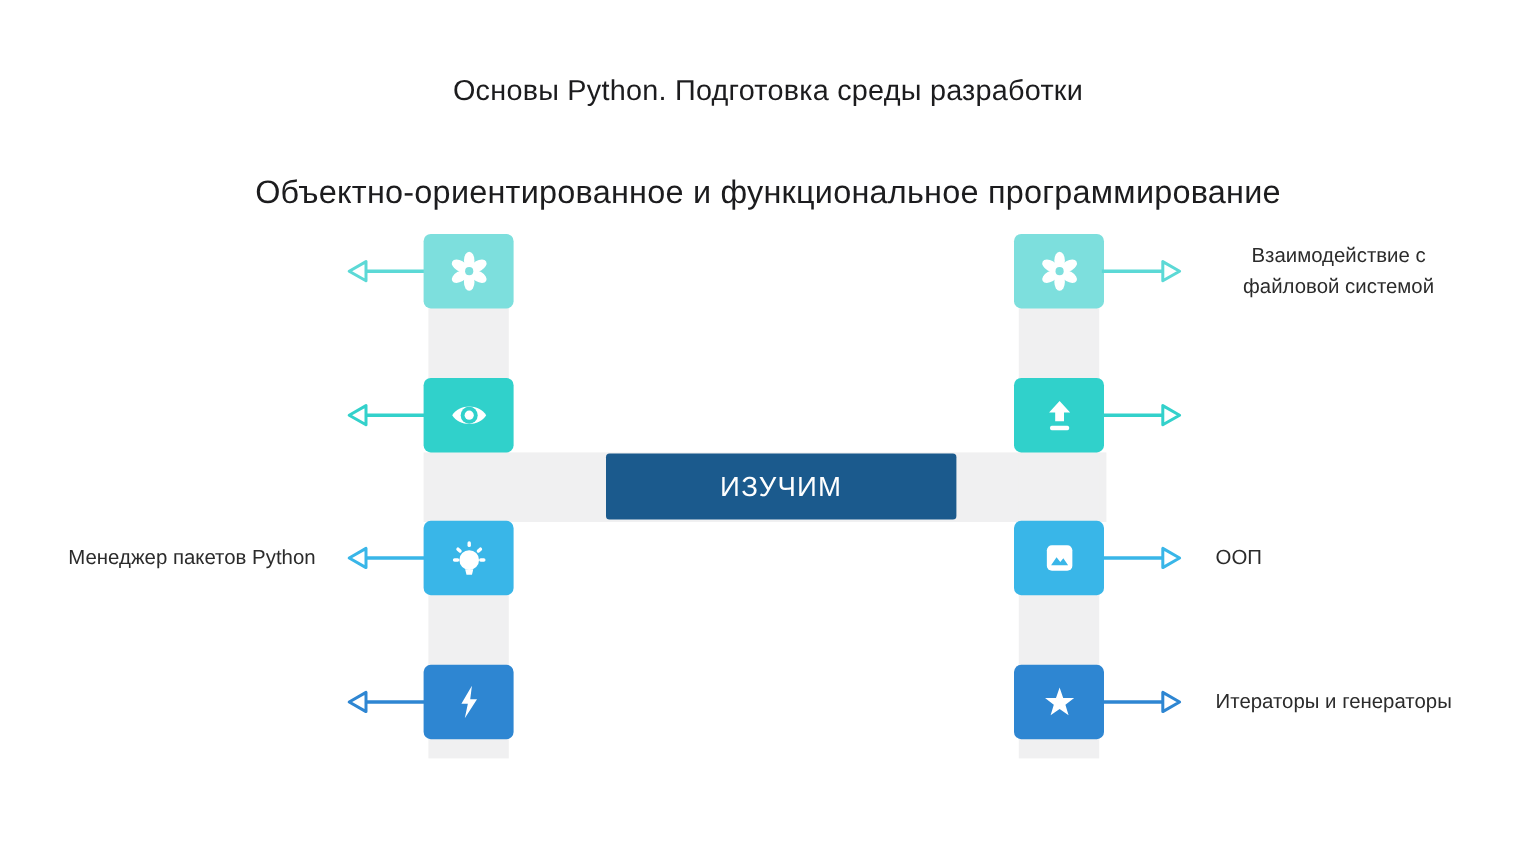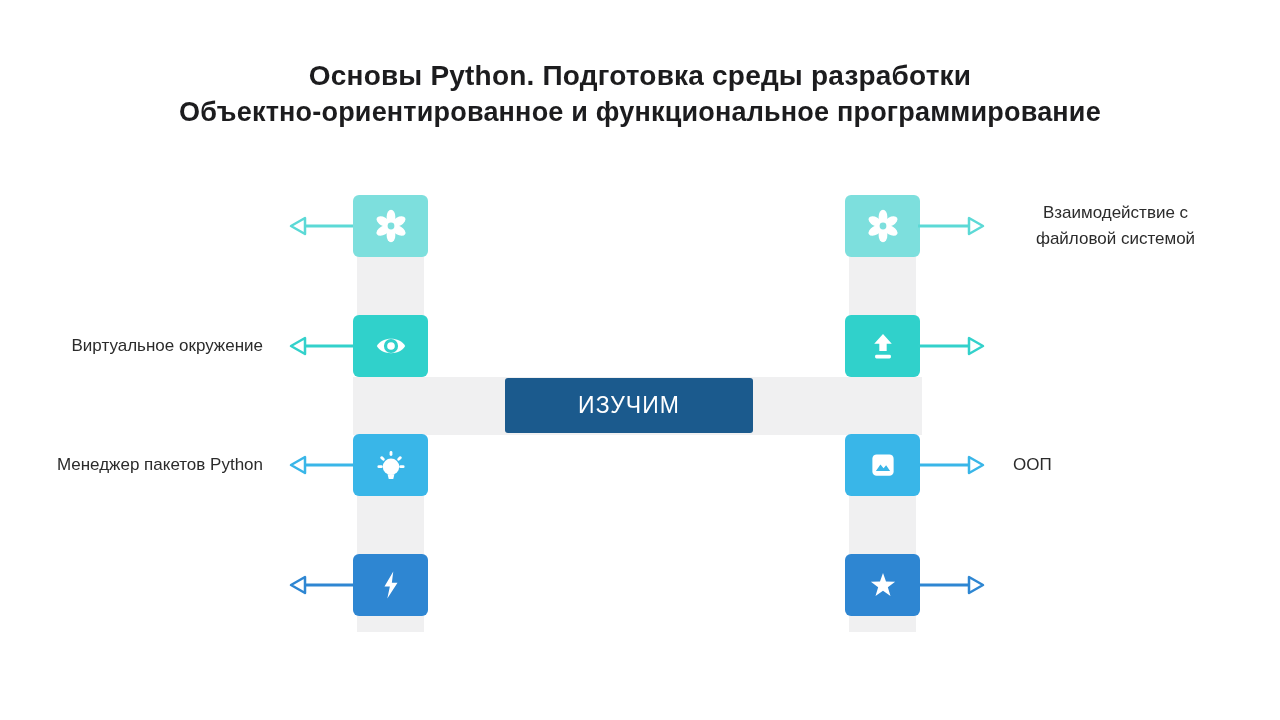--- a/index.html
+++ b/index.html
@@ -1,31 +1,31 @@
 <!DOCTYPE html>
 <html><head>
 <meta charset="utf-8">
 <style>
   html,body{margin:0;padding:0;background:#ffffff;}
   body{font-family:"Liberation Sans","DejaVu Sans",sans-serif;}
   .page{position:relative;width:1280px;height:720px;background:#ffffff;overflow:hidden;}
 
   
   .hdr{position:absolute;left:0;top:58px;width:1280px;text-align:center;color:#1c1c1e;}
-  .hdr .t1{font-size:28px;font-weight:bold;line-height:36px;letter-spacing:.2px;}
-  .hdr .t2{font-size:27px;font-weight:700;line-height:36px;letter-spacing:.2px;}
+  .hdr .t1{font-size:24px;font-weight:normal;line-height:36px;letter-spacing:.2px;}
+  .hdr .t2{font-size:27px;font-weight:400;line-height:36px;letter-spacing:.2px;margin-top:48px;}
 
   
   .band{position:absolute;left:353px;top:377px;width:569px;height:58px;background:#f0f0f1;z-index:1;}
   .vstrip{position:absolute;top:200px;width:67px;height:432px;background:#f0f0f1;z-index:1;}
   .vstrip.l{left:357px;}
   .vstrip.r{left:849px;}
 
   
-  .center-box{position:absolute;left:505px;top:378px;width:248px;height:55px;background:#1b5a8d;
+  .center-box{position:absolute;left:505px;top:378px;width:292px;height:55px;background:#1b5a8d;
     border-radius:3px;z-index:3;display:flex;align-items:center;justify-content:center;
     color:#ffffff;font-size:23px;letter-spacing:1px;}
 
   
   .tile{position:absolute;width:75px;height:62px;border-radius:6px;z-index:2;
     display:flex;align-items:center;justify-content:center;}
   .tile svg{width:34px;height:34px;display:block;}
   .col-l{left:353px;} .col-r{left:845px;}
   .r1{top:195px;} .r2{top:315px;} .r3{top:434px;} .r4{top:554px;}
   .c1{--tile:#7ddfdd;background:var(--tile);}
@@ -75,21 +75,20 @@
         <ellipse cx="12" cy="5.7" rx="3.1" ry="5.2" transform="rotate(120 12 12)"></ellipse>
         <ellipse cx="12" cy="5.7" rx="3.1" ry="5.2" transform="rotate(180 12 12)"></ellipse>
         <ellipse cx="12" cy="5.7" rx="3.1" ry="5.2" transform="rotate(240 12 12)"></ellipse>
         <ellipse cx="12" cy="5.7" rx="3.1" ry="5.2" transform="rotate(300 12 12)"></ellipse>
         <circle cx="12" cy="12" r="4.6"></circle>
       </g>
       <circle cx="12" cy="12" r="2.4" fill="var(--tile)"></circle>
     </svg>
   </div>
 
-  <div class="lbl left r2">Виртуальное окружение</div>
   <svg class="arrow ar-l ay2" viewBox="0 0 68 26">
     <line x1="16" y1="13" x2="68" y2="13" stroke="#33d1cb" stroke-width="3"></line>
     <polygon points="3,13 17,5 17,21" fill="#ffffff" stroke="#33d1cb" stroke-width="2.5" stroke-linejoin="round"></polygon>
   </svg>
   <div class="tile col-l r2 c2">
     <svg viewBox="0 0 24 24">
       <path d="M2,12 C6,5.2 18,5.2 22,12 C18,18.8 6,18.8 2,12 Z" fill="#ffffff"></path>
       <circle cx="12" cy="12" r="5" fill="var(--tile)"></circle>
       <circle cx="12" cy="12" r="2.7" fill="#ffffff"></circle>
     </svg>
@@ -169,14 +168,15 @@
 
   <div class="tile col-r r4 c4">
     <svg viewBox="0 0 24 24">
       <polygon fill="#ffffff" points="12,3.5 14.12,9.59 20.56,9.72 15.42,13.61 17.29,19.78 12,16.1 6.71,19.78 8.58,13.61 3.44,9.72 9.88,9.59"></polygon>
     </svg>
   </div>
   <svg class="arrow ar-r ay4" viewBox="0 0 68 26">
     <line x1="0" y1="13" x2="52" y2="13" stroke="#2e86d2" stroke-width="3"></line>
     <polygon points="65,13 51,5 51,21" fill="#ffffff" stroke="#2e86d2" stroke-width="2.5" stroke-linejoin="round"></polygon>
   </svg>
+  <div class="lbl right r4">Итераторы и генераторы</div>
 
 </div>
 
 </body></html>

